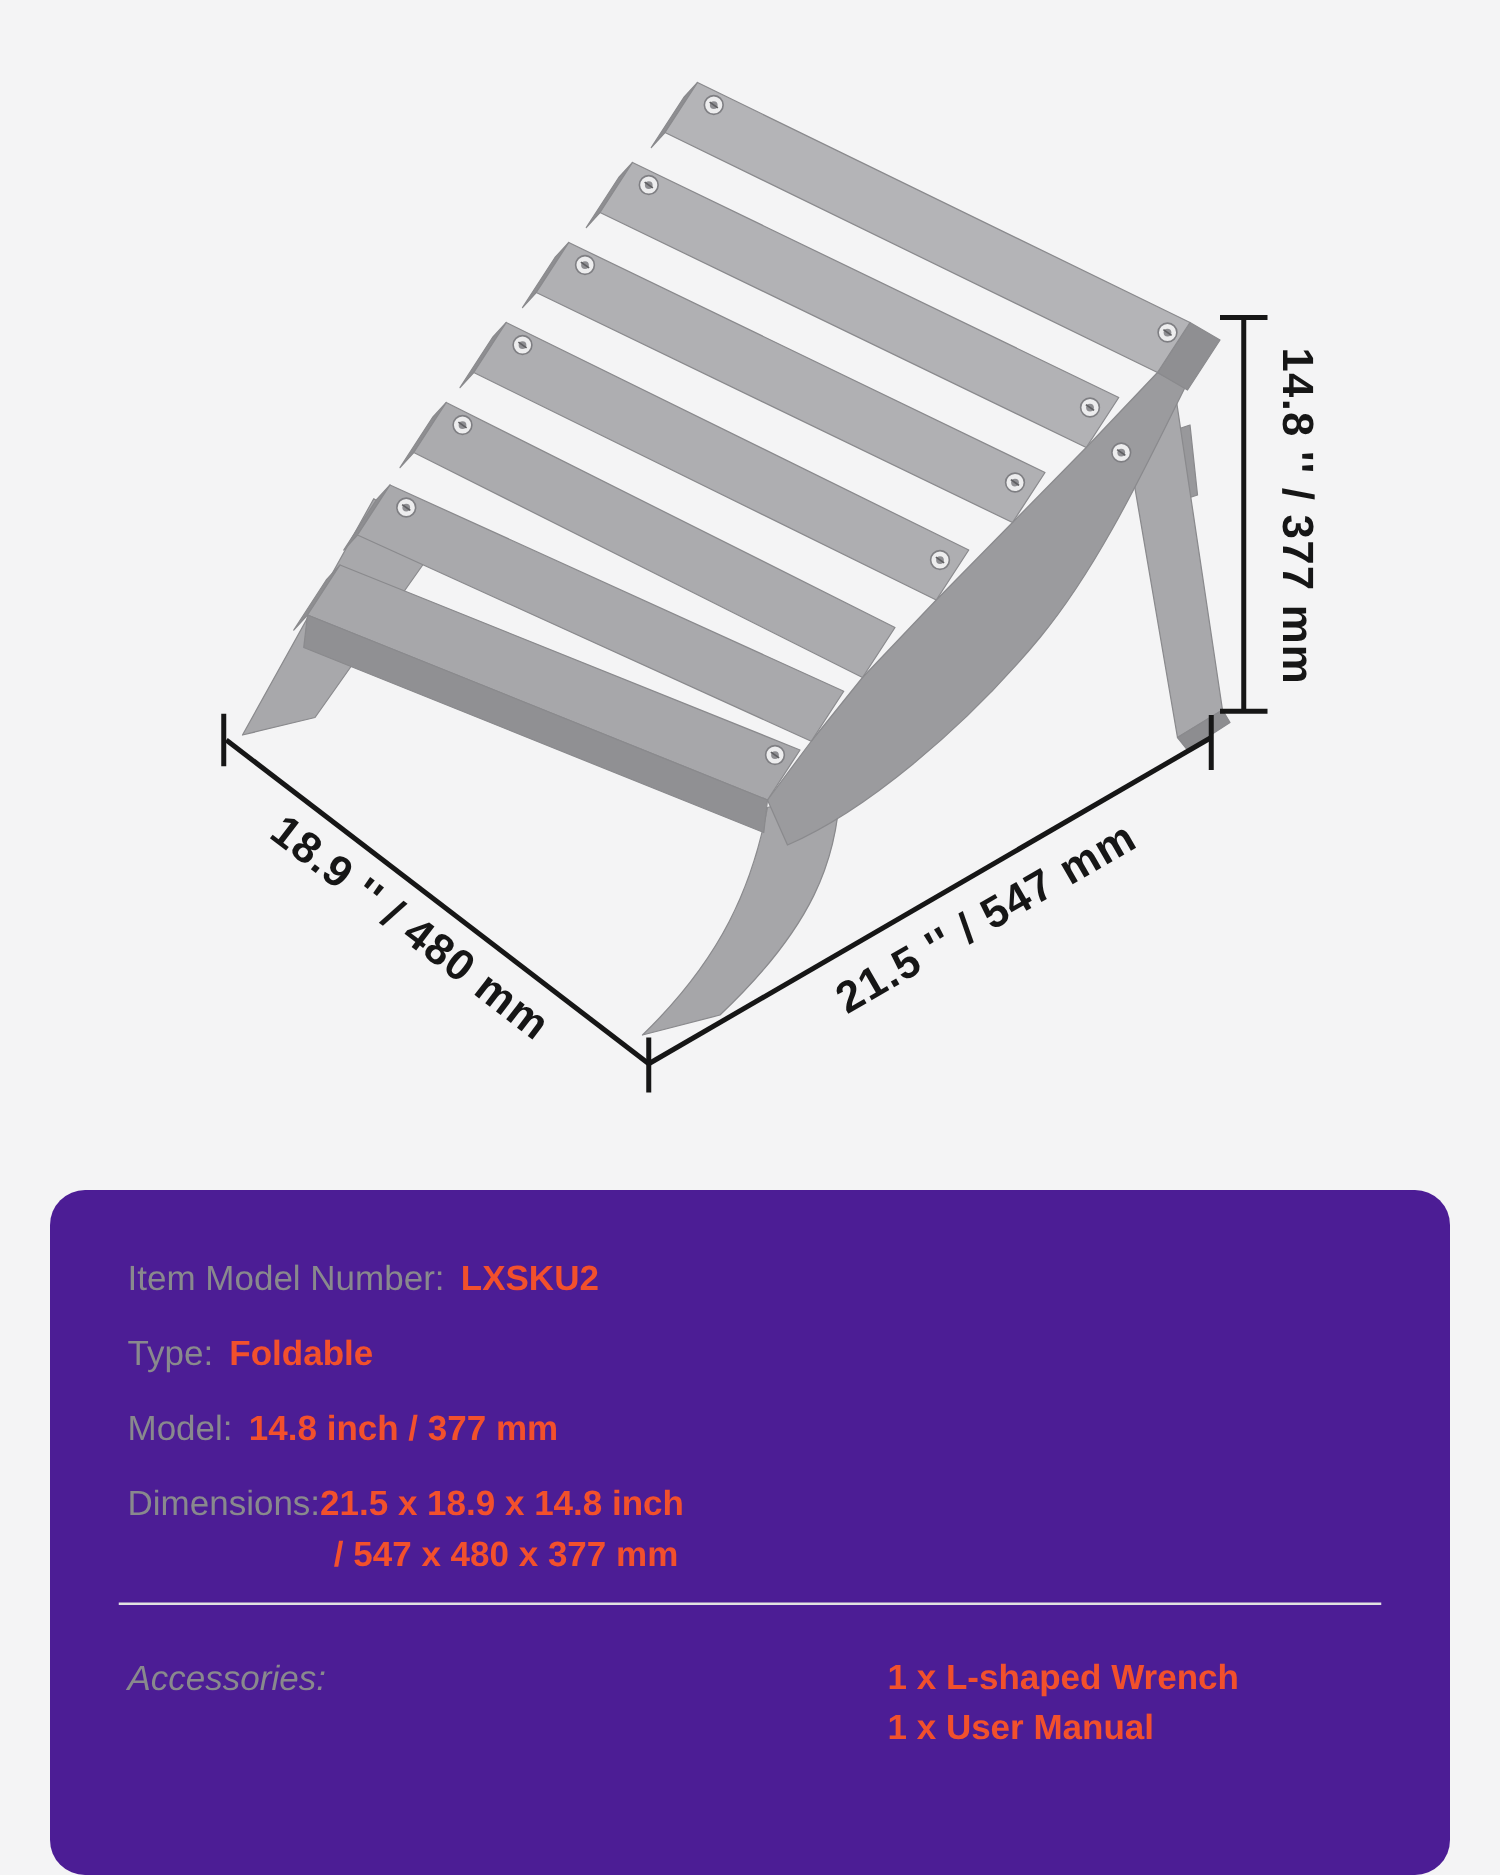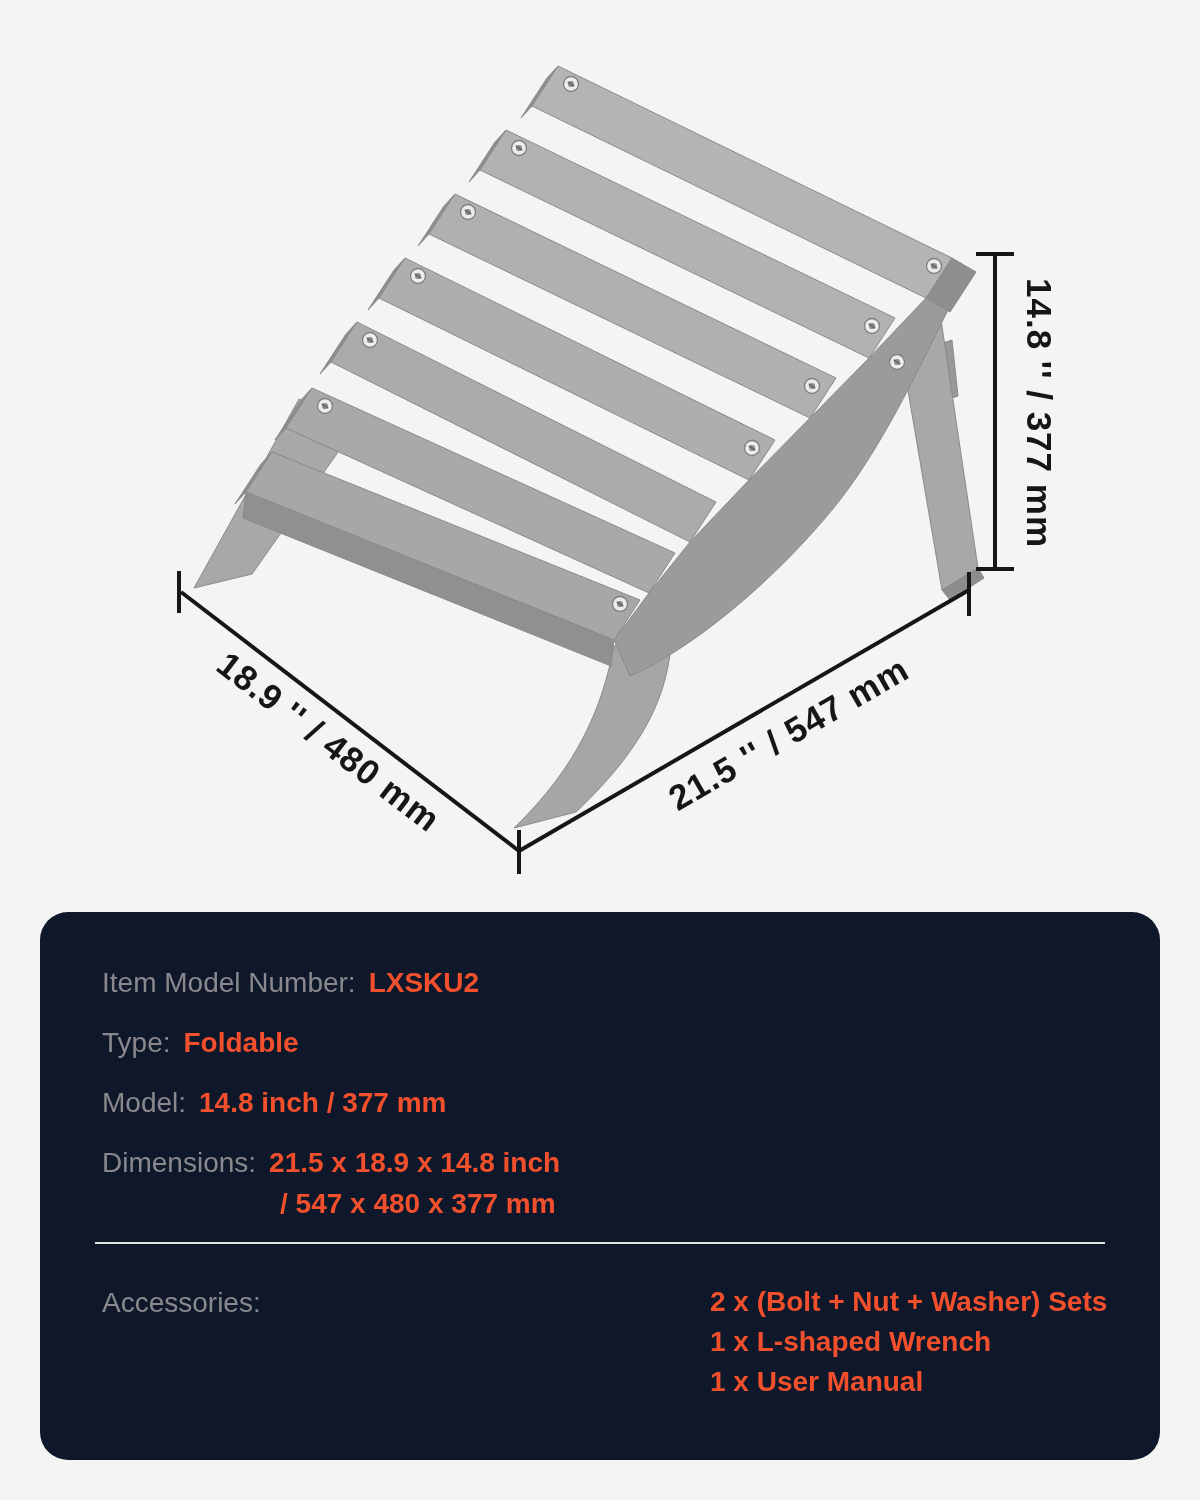--- a/index.html
+++ b/index.html
@@ -10,35 +10,35 @@
     font-family:"Liberation Sans", sans-serif;
     overflow:hidden;
   }
   .photo-area{position:absolute;left:0;top:0;width:1200px;height:912px;}
   .dim-line{stroke:#161616;stroke-width:4;}
   .dim-tick{fill:#161616;}
   .dim-label{font-family:"Liberation Sans",sans-serif;font-size:35px;font-weight:600;fill:#161616;letter-spacing:1px;}
   .stool-stroke{stroke:#8a8a8d;stroke-width:1;stroke-linejoin:round;}
 
   .spec-card{
-    position:absolute;left:40px;top:912px;width:1120px;height:548px;
-    background:#0f172a;border-radius:28px;
+    position:absolute;left:40px;top:952px;width:1120px;height:548px;
+    background:#4c1d95;border-radius:28px;
   }
   .spec-col{position:absolute;top:54px;}
   .spec-col.left{left:62px;}
   .spec-col.right{left:667px;}
   .spec-row{font-size:28px;line-height:34px;margin-bottom:26px;white-space:nowrap;}
   .spec-row.indent{margin-left:5px;}
   .lbl{color:#89898d;font-weight:400;}
   .val{color:#f2502c;font-weight:700;margin-left:13px;}
-  .val-multi{display:inline-block;vertical-align:top;margin-left:13px;}
+  .val-multi{display:inline-block;vertical-align:top;}
   .val-multi .v1{color:#f2502c;font-weight:700;display:block;}
   .val-multi .v2{color:#f2502c;font-weight:700;display:block;margin-top:7px;padding-left:11px;}
   .divider{position:absolute;left:55px;top:330px;width:1010px;height:2px;background:#e2e2e2;}
-  .acc-label{position:absolute;left:62px;top:374px;font-size:28px;line-height:34px;color:#89898d;}
+  .acc-label{position:absolute;left:62px;top:374px;font-size:28px;line-height:34px;color:#89898d;font-style:italic;}
   .acc-list{position:absolute;top:370px;font-size:28px;line-height:40px;color:#f2502c;font-weight:700;white-space:nowrap;}
   .acc-list.left{left:237px;}
   .acc-list.right{left:670px;}
 </style>
 </head>
 <body>
 
 <div class="stage">
 
   <div class="photo-area">
@@ -139,19 +139,18 @@
       </div>
     </div>
 
 
     <div class="divider"></div>
 
     <div class="acc-label">Accessories:</div>
 
 
     <div class="acc-list right">
-      <div>2 x (Bolt + Nut + Washer) Sets</div>
       <div>1 x L-shaped Wrench</div>
       <div>1 x User Manual</div>
     </div>
 
   </div>
 </div>
 
 </body></html>

